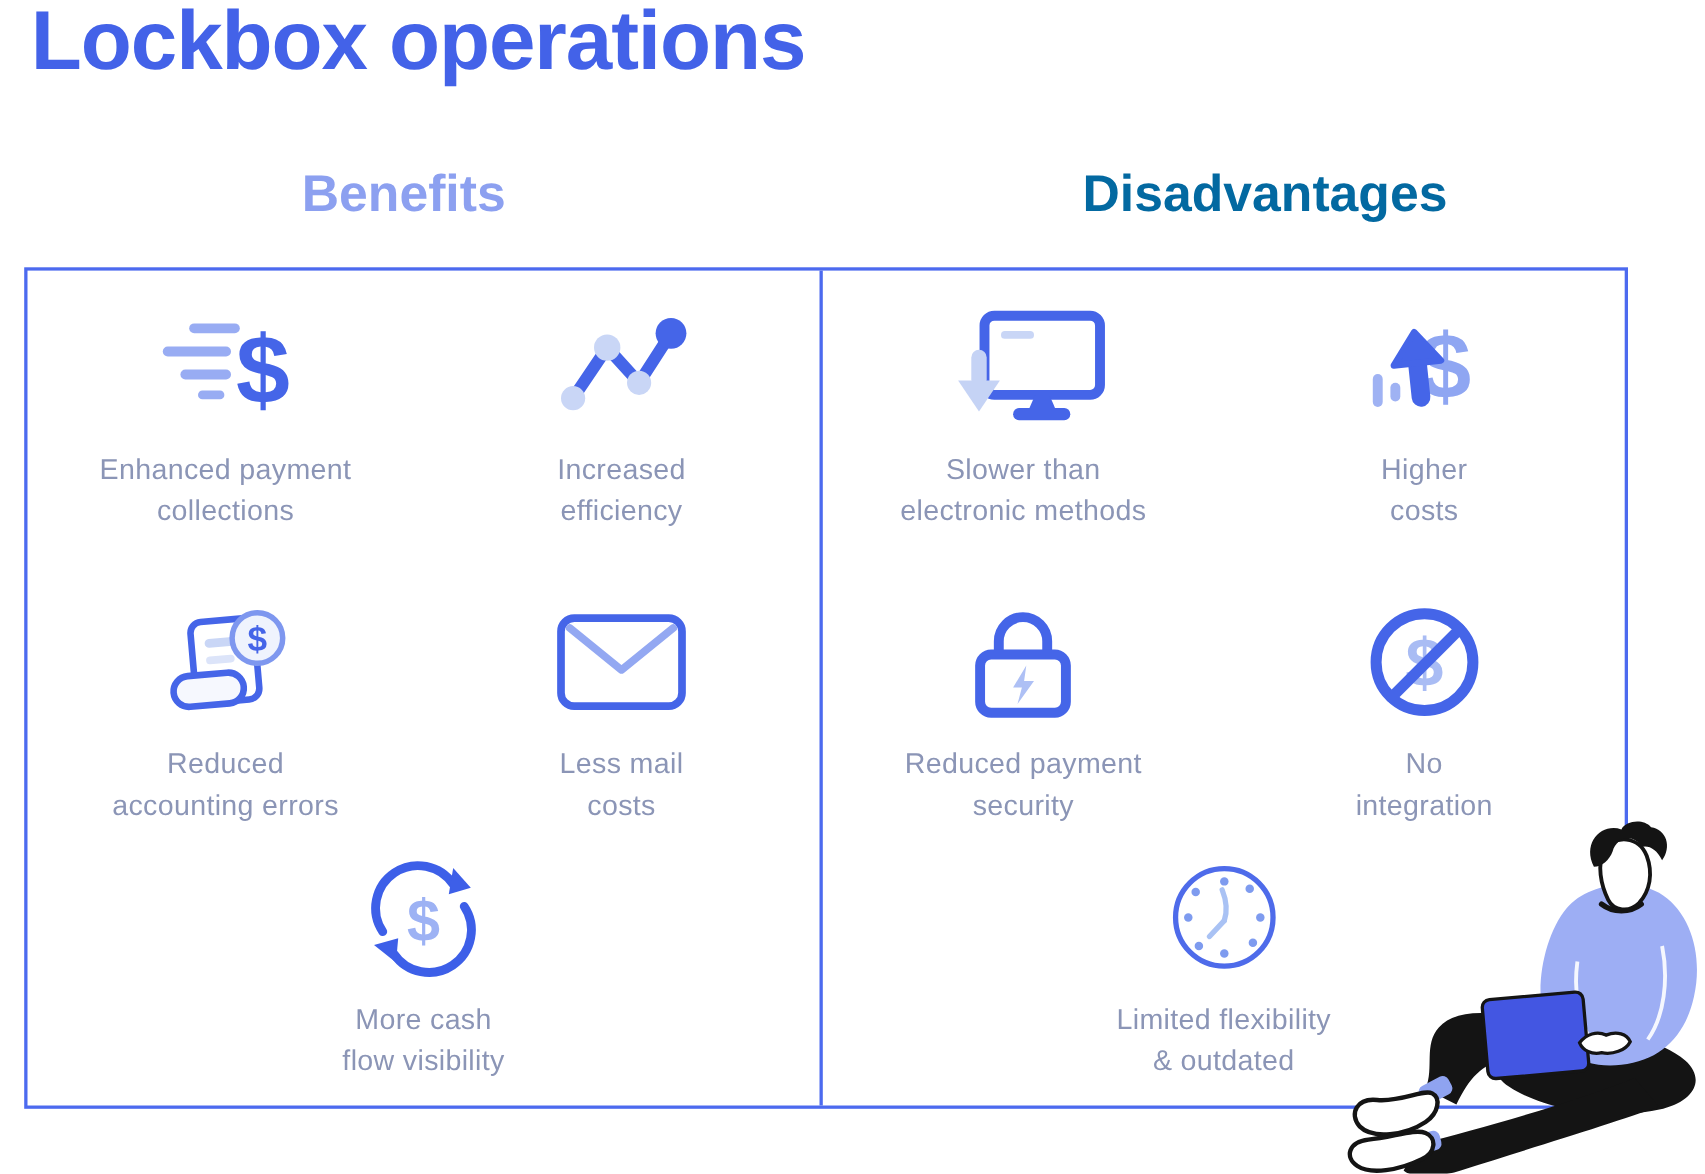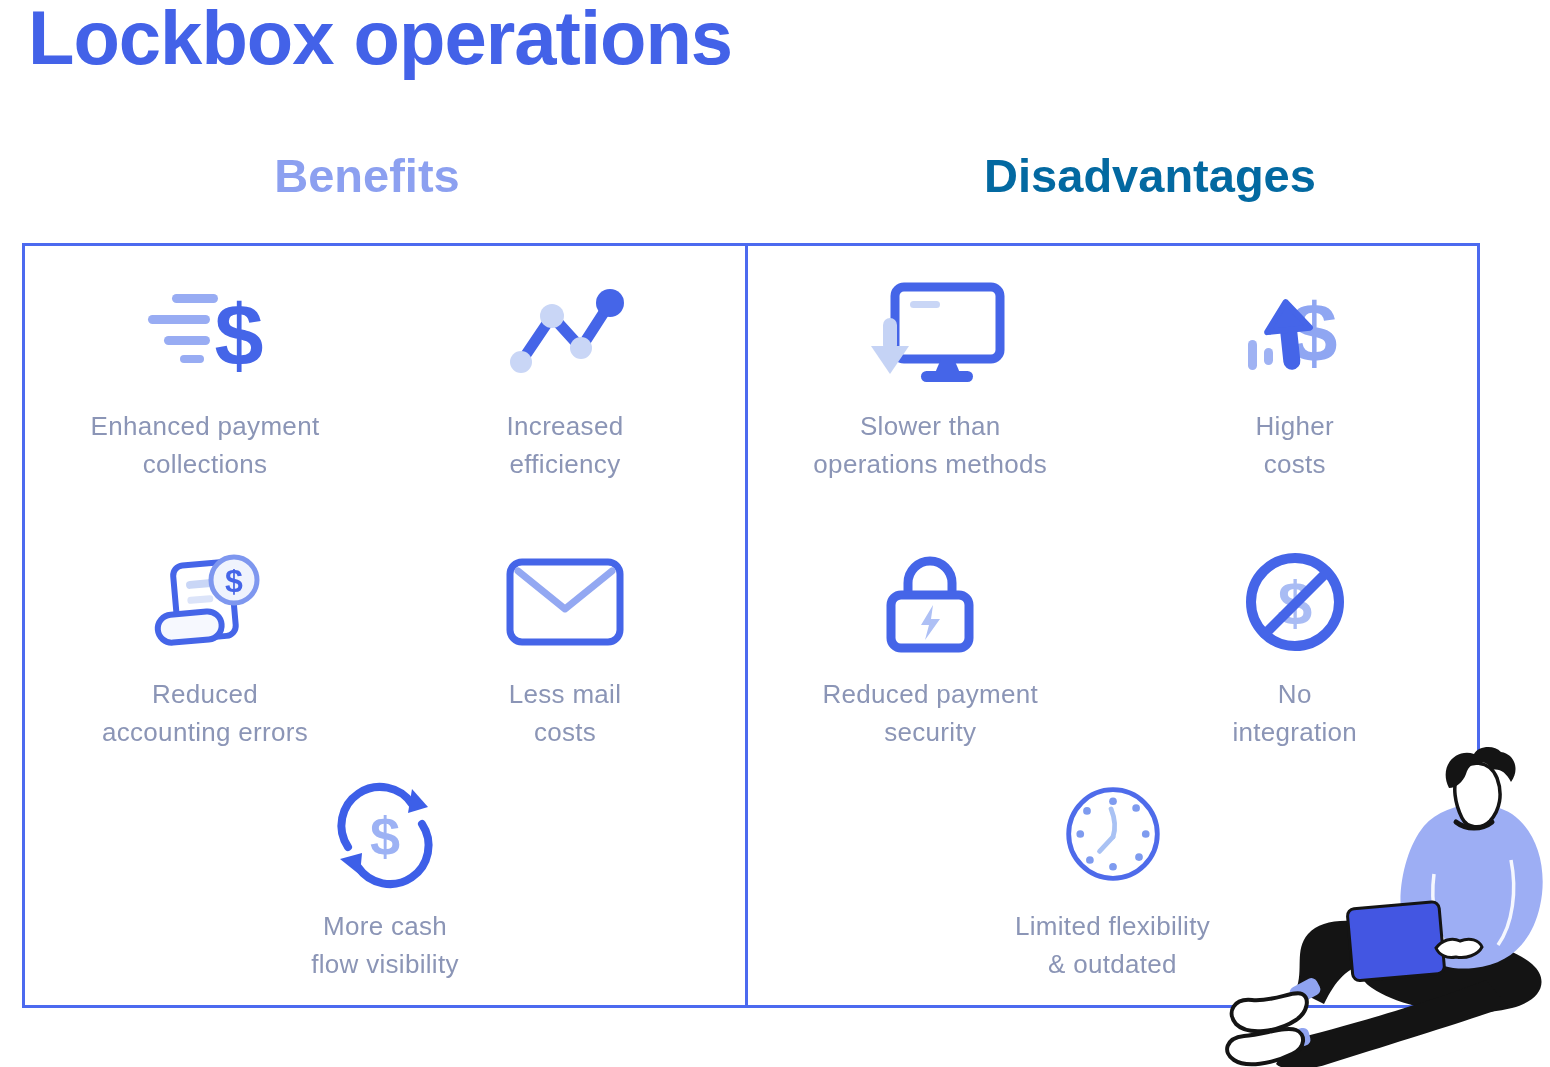--- a/index.html
+++ b/index.html
@@ -138,21 +138,21 @@
             <path d="M86 77 L99 77 L105 91 L80 91 Z" fill="#4565E8"></path>
             <rect x="66" y="89" width="52" height="11" rx="5.5" fill="#4565E8"></rect>
             <g fill="#C5D3F5">
               <rect x="28" y="36" width="14" height="34" rx="7"></rect>
               <polygon points="16,64 54,64 35,92"></polygon>
             </g>
           </svg>
         </div>
         <div class="label">
           <span>Slower than</span><br>
-          <span>operations methods</span>
+          <span>electronic methods</span>
         </div>
       </div>
 
       <div class="item">
         <div class="icon-wrap">
           <svg width="118" height="100" viewBox="0 0 118 100">
             <text x="78" y="78" font-size="84" font-weight="bold" fill="#8FA6F2" text-anchor="middle">$</text>
             <g transform="rotate(-6 52 55)">
               <rect x="45" y="36" width="17" height="50" rx="8.5" fill="#4565E8"></rect>
               <path d="M32 46 L53.5 18 L75 46 Z" fill="#4565E8" stroke="#4565E8" stroke-width="6" stroke-linejoin="round"></path>

